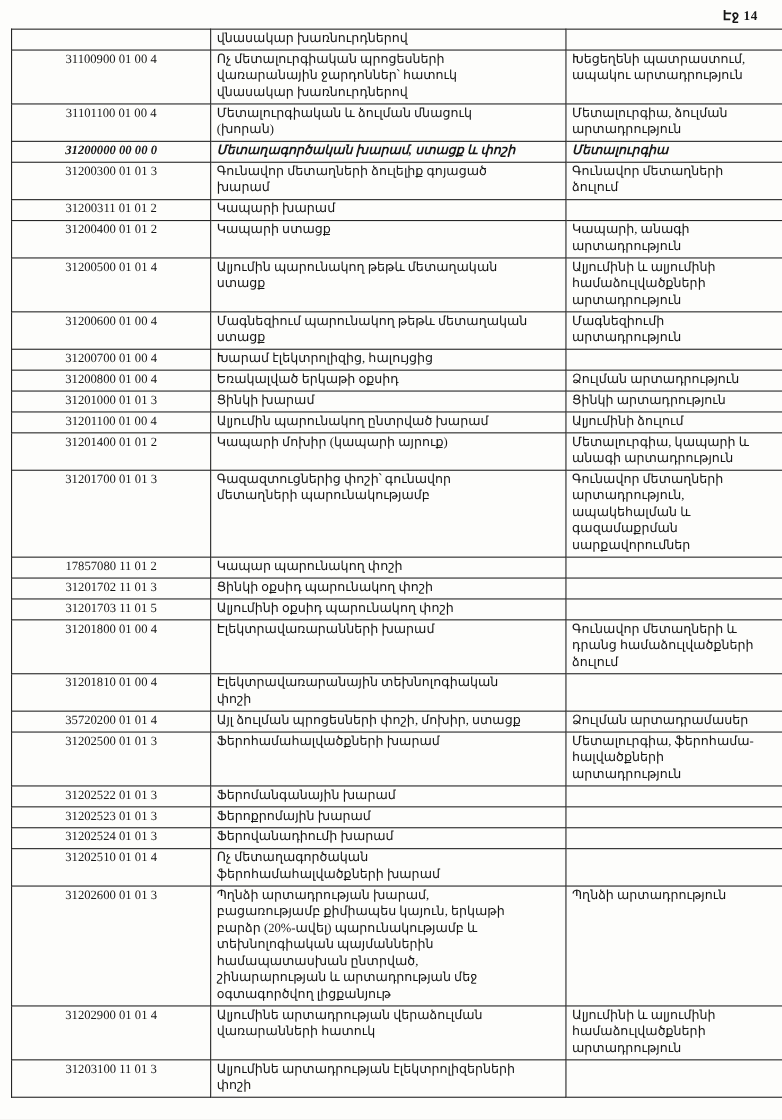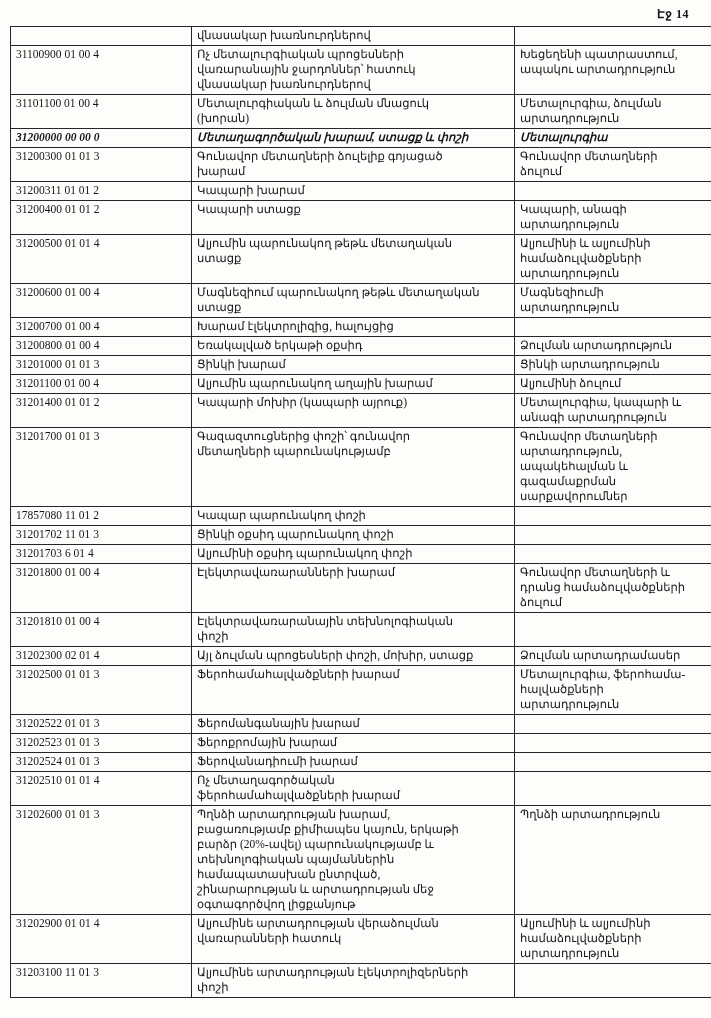--- a/index.html
+++ b/index.html
@@ -35,21 +35,21 @@
   }
   .doc-table td {
     border: 1px solid #262626;
     vertical-align: top;
     padding: 1px 5px 2px 5px;
     font-size: 11.5px;
     line-height: 15px;
     white-space: pre-wrap;
     word-wrap: break-word;
   }
-  .col-code { width: 170px; }
+  .col-code { width: 170px; text-align: center; }
   .col-desc { width: 312px; }
   .col-industry { width: 200px; }
   tr.emphasis td {
     font-weight: bold;
     font-style: italic;
   }
 </style>
 </head>
 <body>
 
@@ -138,21 +138,21 @@
   </tr>
 
   <tr>
     <td class="col-code">31201000 01 01 3</td>
     <td class="col-desc">Ցինկի խարամ</td>
     <td class="col-industry">Ցինկի արտադրություն</td>
   </tr>
 
   <tr>
     <td class="col-code">31201100 01 00 4</td>
-    <td class="col-desc">Ալյումին պարունակող աղային խարամ</td>
+    <td class="col-desc">Ալյումին պարունակող ընտրված խարամ</td>
     <td class="col-industry">Ալյումինի ձուլում</td>
   </tr>
 
   <tr>
     <td class="col-code">31201400 01 01 2</td>
     <td class="col-desc">Կապարի մոխիր (կապարի այրուք)</td>
     <td class="col-industry">Մետալուրգիա, կապարի և
 անագի արտադրություն</td>
   </tr>
 
@@ -173,42 +173,42 @@
     <td class="col-industry"></td>
   </tr>
 
   <tr>
     <td class="col-code">31201702 11 01 3</td>
     <td class="col-desc">Ցինկի օքսիդ պարունակող փոշի</td>
     <td class="col-industry"></td>
   </tr>
 
   <tr>
-    <td class="col-code">31201703 6 01 4</td>
+    <td class="col-code">31201703 11 01 5</td>
     <td class="col-desc">Ալյումինի օքսիդ պարունակող փոշի</td>
     <td class="col-industry"></td>
   </tr>
 
   <tr>
     <td class="col-code">31201800 01 00 4</td>
     <td class="col-desc">Էլեկտրավառարանների խարամ</td>
     <td class="col-industry">Գունավոր մետաղների և
 դրանց համաձուլվածքների
 ձուլում</td>
   </tr>
 
   <tr>
     <td class="col-code">31201810 01 00 4</td>
     <td class="col-desc">Էլեկտրավառարանային տեխնոլոգիական
 փոշի</td>
     <td class="col-industry"></td>
   </tr>
 
   <tr>
-    <td class="col-code">31202300 02 01 4</td>
+    <td class="col-code">35720200 01 01 4</td>
     <td class="col-desc">Այլ ձուլման պրոցեսների փոշի, մոխիր, ստացք</td>
     <td class="col-industry">Ձուլման արտադրամասեր</td>
   </tr>
 
   <tr>
     <td class="col-code">31202500 01 01 3</td>
     <td class="col-desc">Ֆերոհամահալվածքների խարամ</td>
     <td class="col-industry">Մետալուրգիա, ֆերոհամա-
 հալվածքների
 արտադրություն</td>

